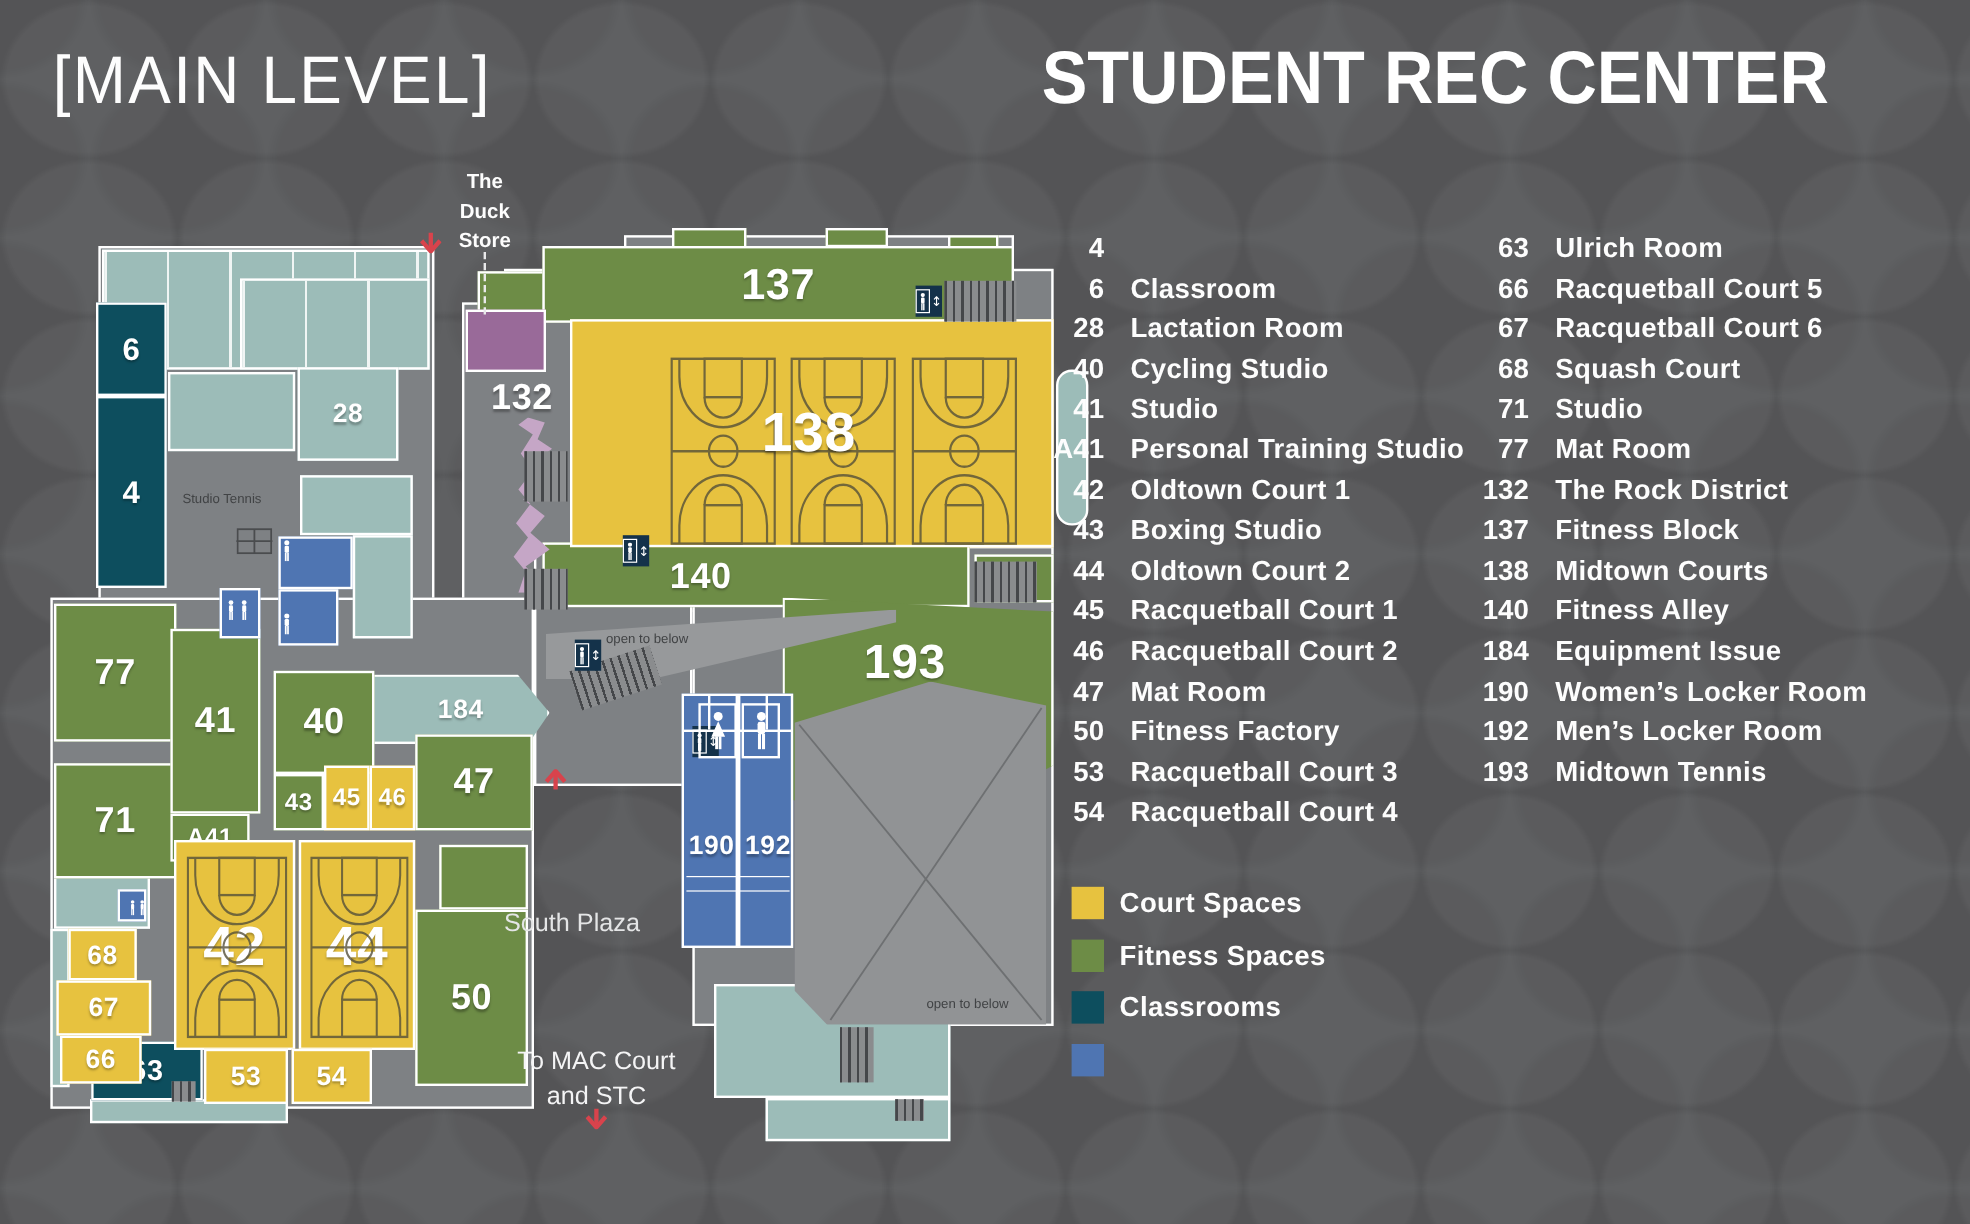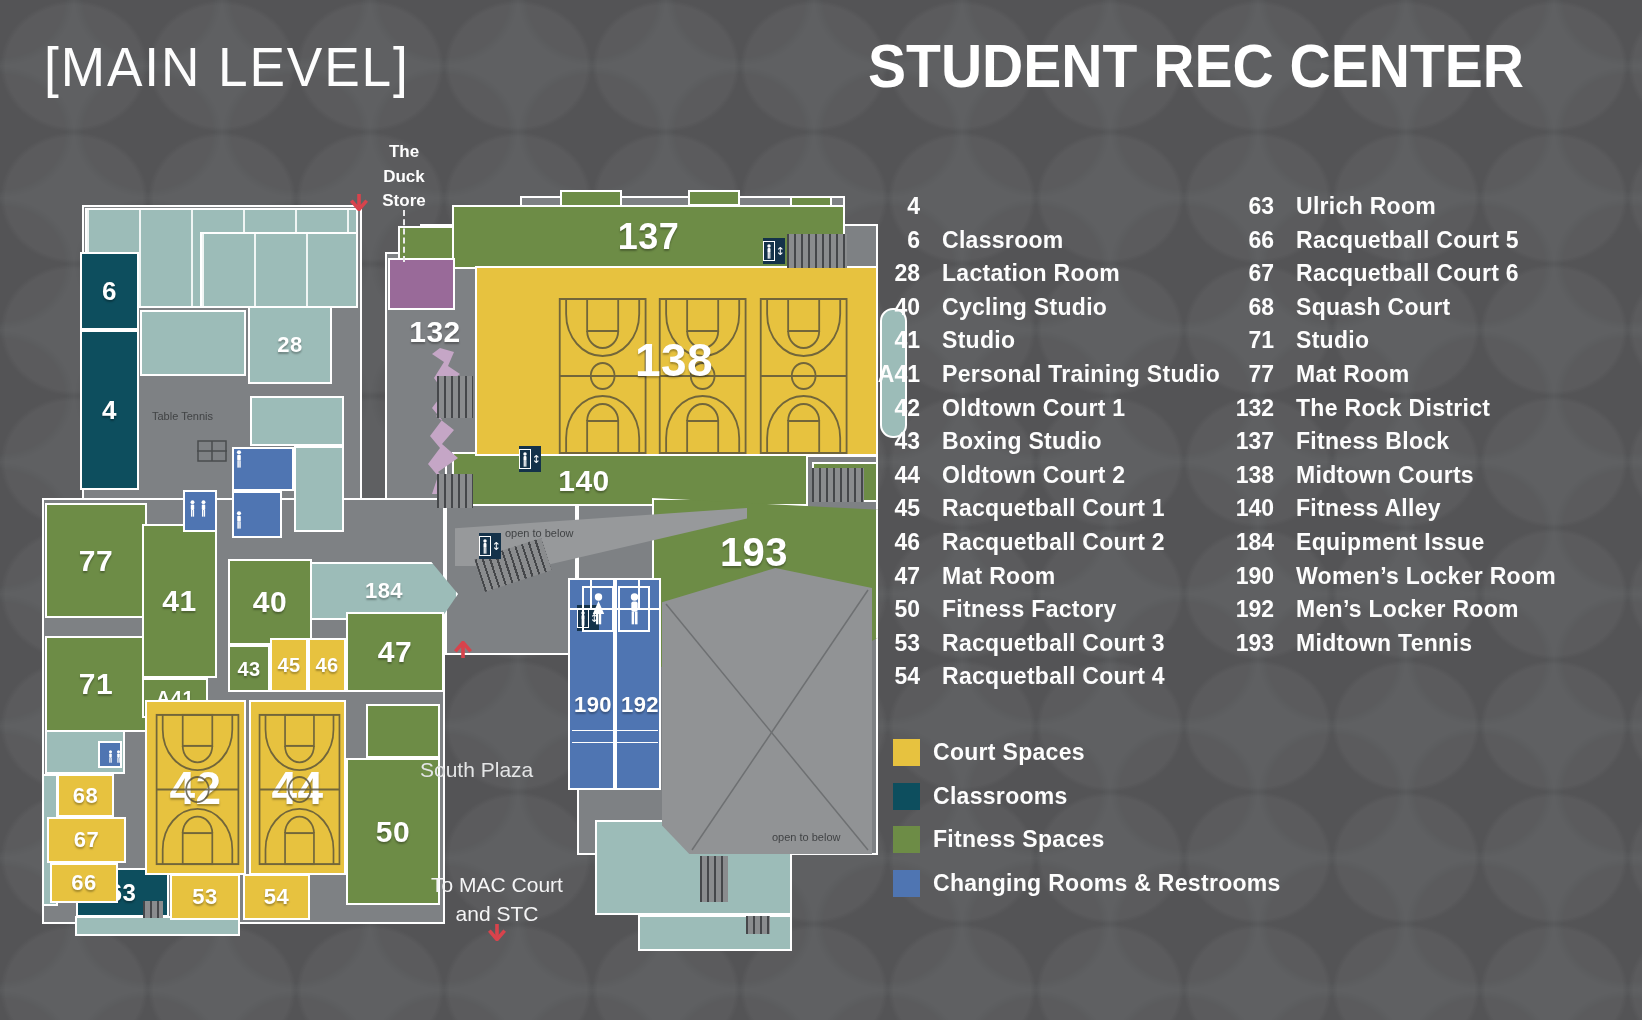--- a/index.html
+++ b/index.html
@@ -390,21 +390,21 @@
       </svg>
     <svg class="abs" style="left:488px;top:924px" width="18" height="17" viewBox="0 0 18 17">
         <use href="#g-red-arrow"></use>
       </svg>
 
     <div class="abs" style="left:368px;top:140px;width:72px;text-align:center;font-weight:bold;font-size:17px;line-height:1.45;color:#fdfdfd">
       <div>The</div>
       <div>Duck</div>
       <div>Store</div>
     </div>
-    <div class="annot-dark" style="left:152px;top:410px">Table Tennis</div>
+    <div class="annot-dark" style="left:152px;top:410px">Studio Tennis</div>
     <div class="annot-dark" style="left:505px;top:527px">open to below</div>
     <div class="annot-dark" style="left:772px;top:831px">open to below</div>
     <div class="annot-light" style="left:420px;top:758px">South Plaza</div>
     <div class="abs" style="left:412px;top:870px;width:170px;text-align:center;font-size:21px;color:#f4f4f5;line-height:1.4">
       <div>To MAC Court</div>
       <div>and STC</div>
     </div>
   </div>
 </div>
 
@@ -530,24 +530,23 @@
       <span class="dir-name">Midtown Tennis</span>
     </div>
   </div>
 
 <div id="legend">
     <div class="leg-row">
       <span class="leg-swatch" style="background: rgb(231, 194, 63);"></span>
       <span class="leg-label">Court Spaces</span>
     </div>
     <div class="leg-row">
+      <span class="leg-swatch" style="background: rgb(109, 140, 70);"></span>
+      <span class="leg-label">Fitness Spaces</span>
+    </div>
+    <div class="leg-row">
       <span class="leg-swatch" style="background: rgb(13, 78, 94);"></span>
       <span class="leg-label">Classrooms</span>
     </div>
     <div class="leg-row">
-      <span class="leg-swatch" style="background: rgb(109, 140, 70);"></span>
-      <span class="leg-label">Fitness Spaces</span>
-    </div>
-    <div class="leg-row">
       <span class="leg-swatch" style="background: rgb(79, 117, 178);"></span>
-      <span class="leg-label">Changing Rooms &amp; Restrooms</span>
     </div>
   </div>
 
 </body></html>

